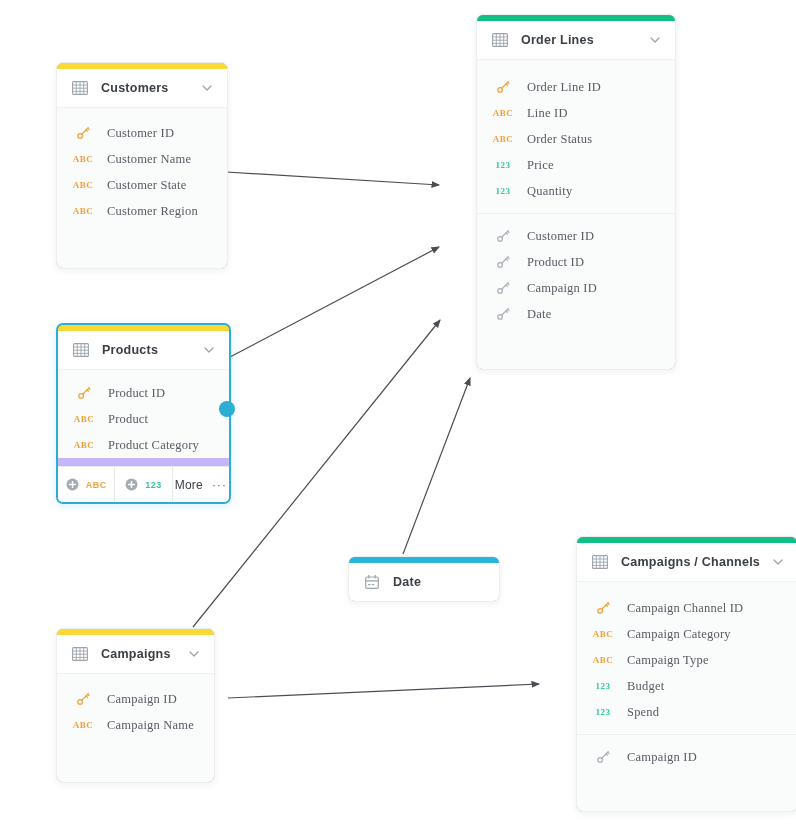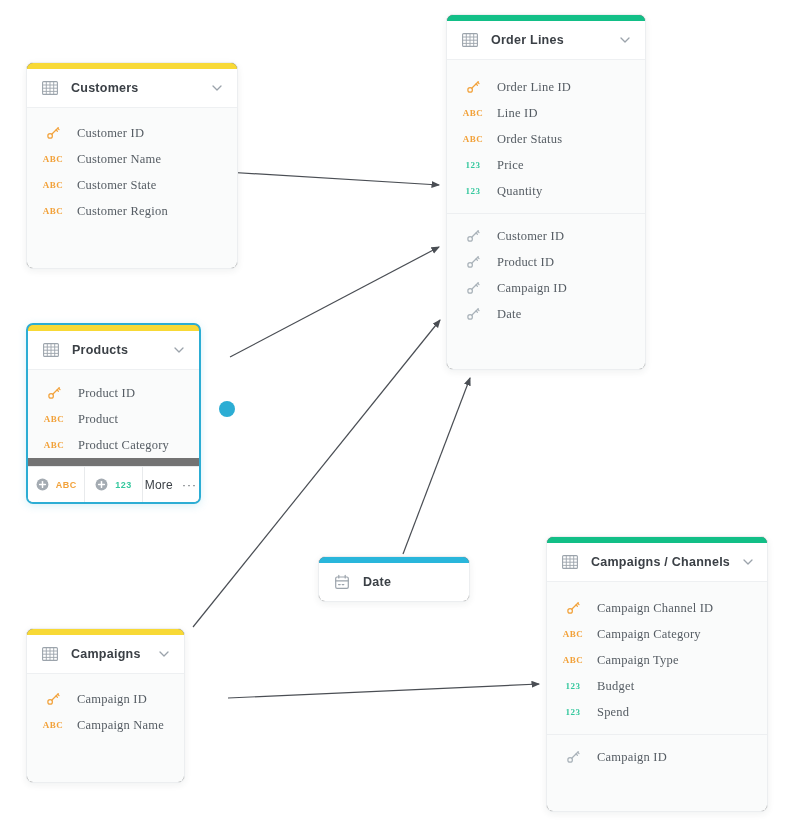--- a/index.html
+++ b/index.html
@@ -8,23 +8,23 @@
     font-family:"Liberation Sans", sans-serif; overflow:hidden;
     -webkit-font-smoothing:antialiased;
   }
   svg.defs { position:absolute; width:0; height:0; }
 
   
   #arrows { position:absolute; inset:0; z-index:1; }
 
   
   .card {
-    position:absolute; box-sizing:border-box; background:#737373;
+    position:absolute; box-sizing:border-box; background:#c4b5fd;
     border:1px solid #ECEEF0; border-radius:7px;
-    box-shadow:0 2px 7px rgba(40,50,60,.07); overflow:hidden; z-index:2;
+    box-shadow:0 2px 7px rgba(40,50,60,.07); overflow:hidden; z-index:2;margin-left:30px;
   }
   .accent { height:6px; }
   .accent.yellow { background:#F8D936; }
   .accent.green  { background:#12BF87; }
   .accent.cyan   { background:#29B6DB; }
 
   .hdr {
     height:38px; display:flex; align-items:center; gap:13px;
     padding:0 15px; background:#ffffff; border-bottom:1px solid #EEF0F2;
   }
@@ -42,21 +42,21 @@
     font-size:9px; font-weight:700; letter-spacing:.45px;
   }
   .ficon.abc  { color:#F2A23B; }
   .ficon.num  { color:#35C89E; }
   .ficon.key  { color:#F2A23B; }
   .ficon.fkey { color:#A9B2B9; }
   .flabel { font-size:12.5px; color:#555C63; letter-spacing:.2px; white-space:nowrap; }
   .divider { height:1px; background:#EDEFF1; margin:9px 0; }
 
   
-  #card-customers { left:26px; top:62px;  width:212px; height:207px; }
+  #card-customers { left:26px; top:62px;  width:172px; height:207px; }
   #card-customers .body { padding-top:12px; height:100%; }
 
   #card-order-lines { left:446px; top:14px; width:200px; height:356px; }
   #card-order-lines .body { padding-top:14px; height:100%; }
 
   #card-products {
     left:26px; top:323px; width:175px; height:181px;
     border:2px solid #2CADD4; box-shadow:0 2px 8px rgba(44,173,212,.18);
   }
   #card-products .body { padding-top:10px; }

